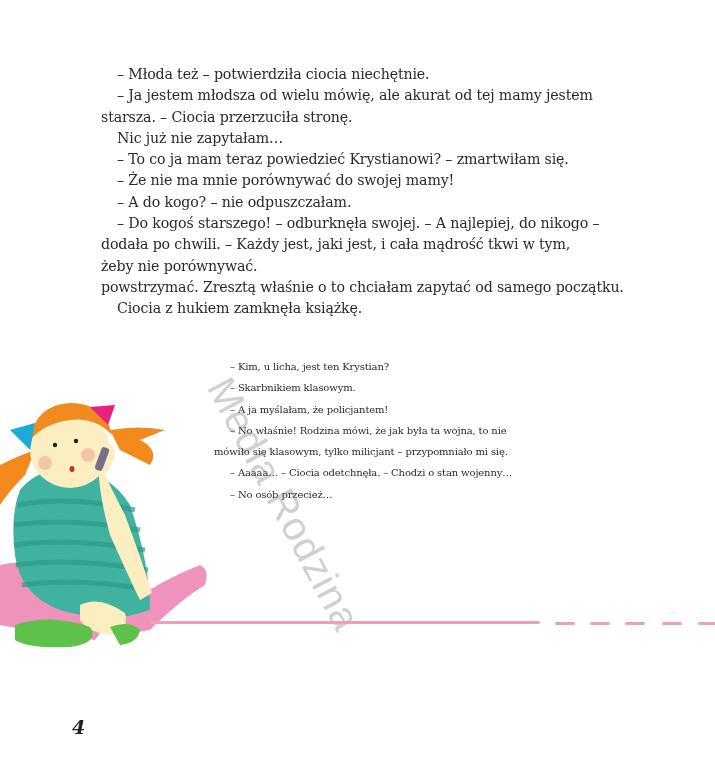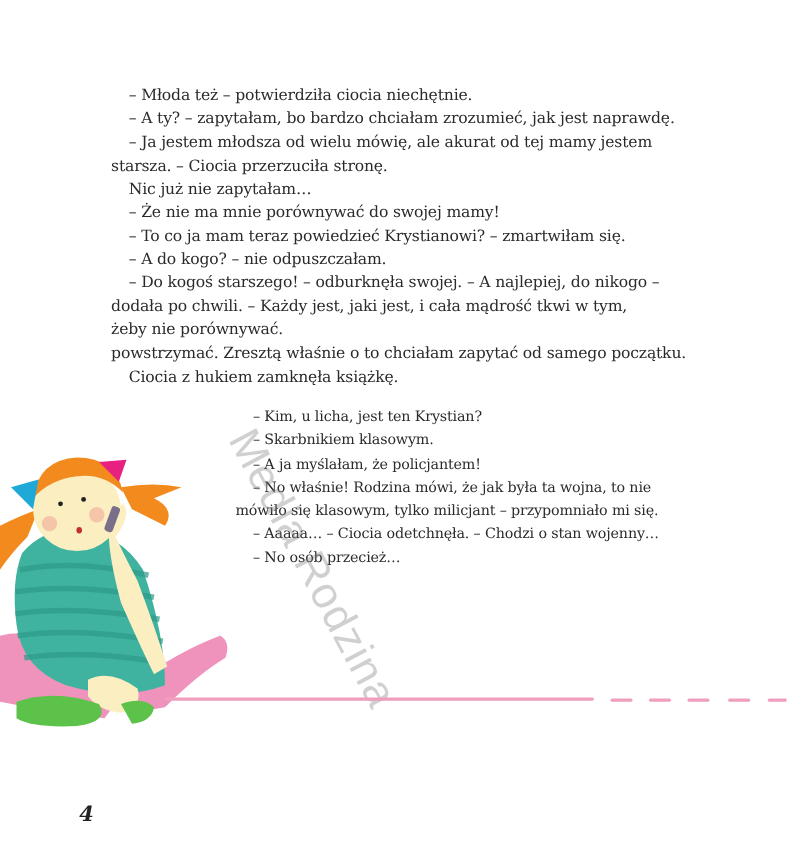--- a/index.html
+++ b/index.html
@@ -1,45 +1,44 @@
 <!DOCTYPE html>
 <html><head>
   <meta charset="utf-8">
   <style>
     html, body { margin:0; padding:0; }
     body { width:715px; height:768px; background:#ffffff; position:relative; overflow:hidden;
       font-family:"DejaVu Serif","Liberation Serif",serif; color:#2a2a2a; }
-    .page { position:absolute; inset:0;margin-top:13px; }
+    .page { position:absolute; inset:0; }
     .text-col { position:absolute; left:101px; top:64px; width:540px; font-size:14.2px; line-height:21.3px; letter-spacing:-0.15px; }
     .text-col p { margin:0; text-indent:16px; white-space:nowrap; }
     .text-col p.noindent { text-indent:0; }
-    .indent-block { position:absolute; left:214px; top:356px; width:430px; font-size:13px; line-height:21.3px; letter-spacing:-0.15px; }
+    .indent-block { position:absolute; left:214px; top:356px; width:430px; font-size:10px; line-height:21.3px; letter-spacing:-0.15px; }
     .indent-block p { margin:0; text-indent:16px; white-space:nowrap; }
     .indent-block p.noindent { text-indent:0; }
     .watermark { position:absolute; left:238px; top:370px; transform:rotate(62deg); transform-origin:left top;
       font-family:"Liberation Sans",sans-serif; font-size:40px; color:rgba(120,120,120,0.35);
       white-space:nowrap; letter-spacing:1px; pointer-events:none; }
     .pink-line { position:absolute; left:150px; top:621px; width:390px; height:3px; background:#ef9fbd; border-radius:2px; }
     .pink-dash { position:absolute; top:622px; width:20px; height:3px; background:#ef9fbd; border-radius:2px; }
     .page-number { position:absolute; left:72px; top:716px; font-family:"DejaVu Serif",serif; font-style:italic; font-weight:bold; font-size:19px; color:#222; }
     .illustration { position:absolute; left:0; top:395px; width:210px; height:260px; }
   </style>
 </head>
 <body>
 
 <div class="page">
 
   <div class="text-col">
     <p>– Młoda też – potwierdziła ciocia niechętnie.</p>
-    <p>– A ty? – zapytałam, bo bardzo chciałam zrozumieć, jak jest naprawdę.</p>
     <p>– Ja jestem młodsza od wielu mówię, ale akurat od tej mamy jestem</p>
     <p class="noindent">starsza. – Ciocia przerzuciła stronę.</p>
     <p>Nic już nie zapytałam…</p>
+    <p>– To co ja mam teraz powiedzieć Krystianowi? – zmartwiłam się.</p>
     <p>– Że nie ma mnie porównywać do swojej mamy!</p>
-    <p>– To co ja mam teraz powiedzieć Krystianowi? – zmartwiłam się.</p>
     <p>– A do kogo? – nie odpuszczałam.</p>
     <p>– Do kogoś starszego! – odburknęła swojej. – A najlepiej, do nikogo –</p>
     <p class="noindent">dodała po chwili. – Każdy jest, jaki jest, i cała mądrość tkwi w tym,</p>
     <p class="noindent">żeby nie porównywać.</p>
     <p class="noindent">powstrzymać. Zresztą właśnie o to chciałam zapytać od samego początku.</p>
     <p>Ciocia z hukiem zamknęła książkę.</p>
   </div>
 
   <div class="indent-block">
     <p>– Kim, u licha, jest ten Krystian?</p>

